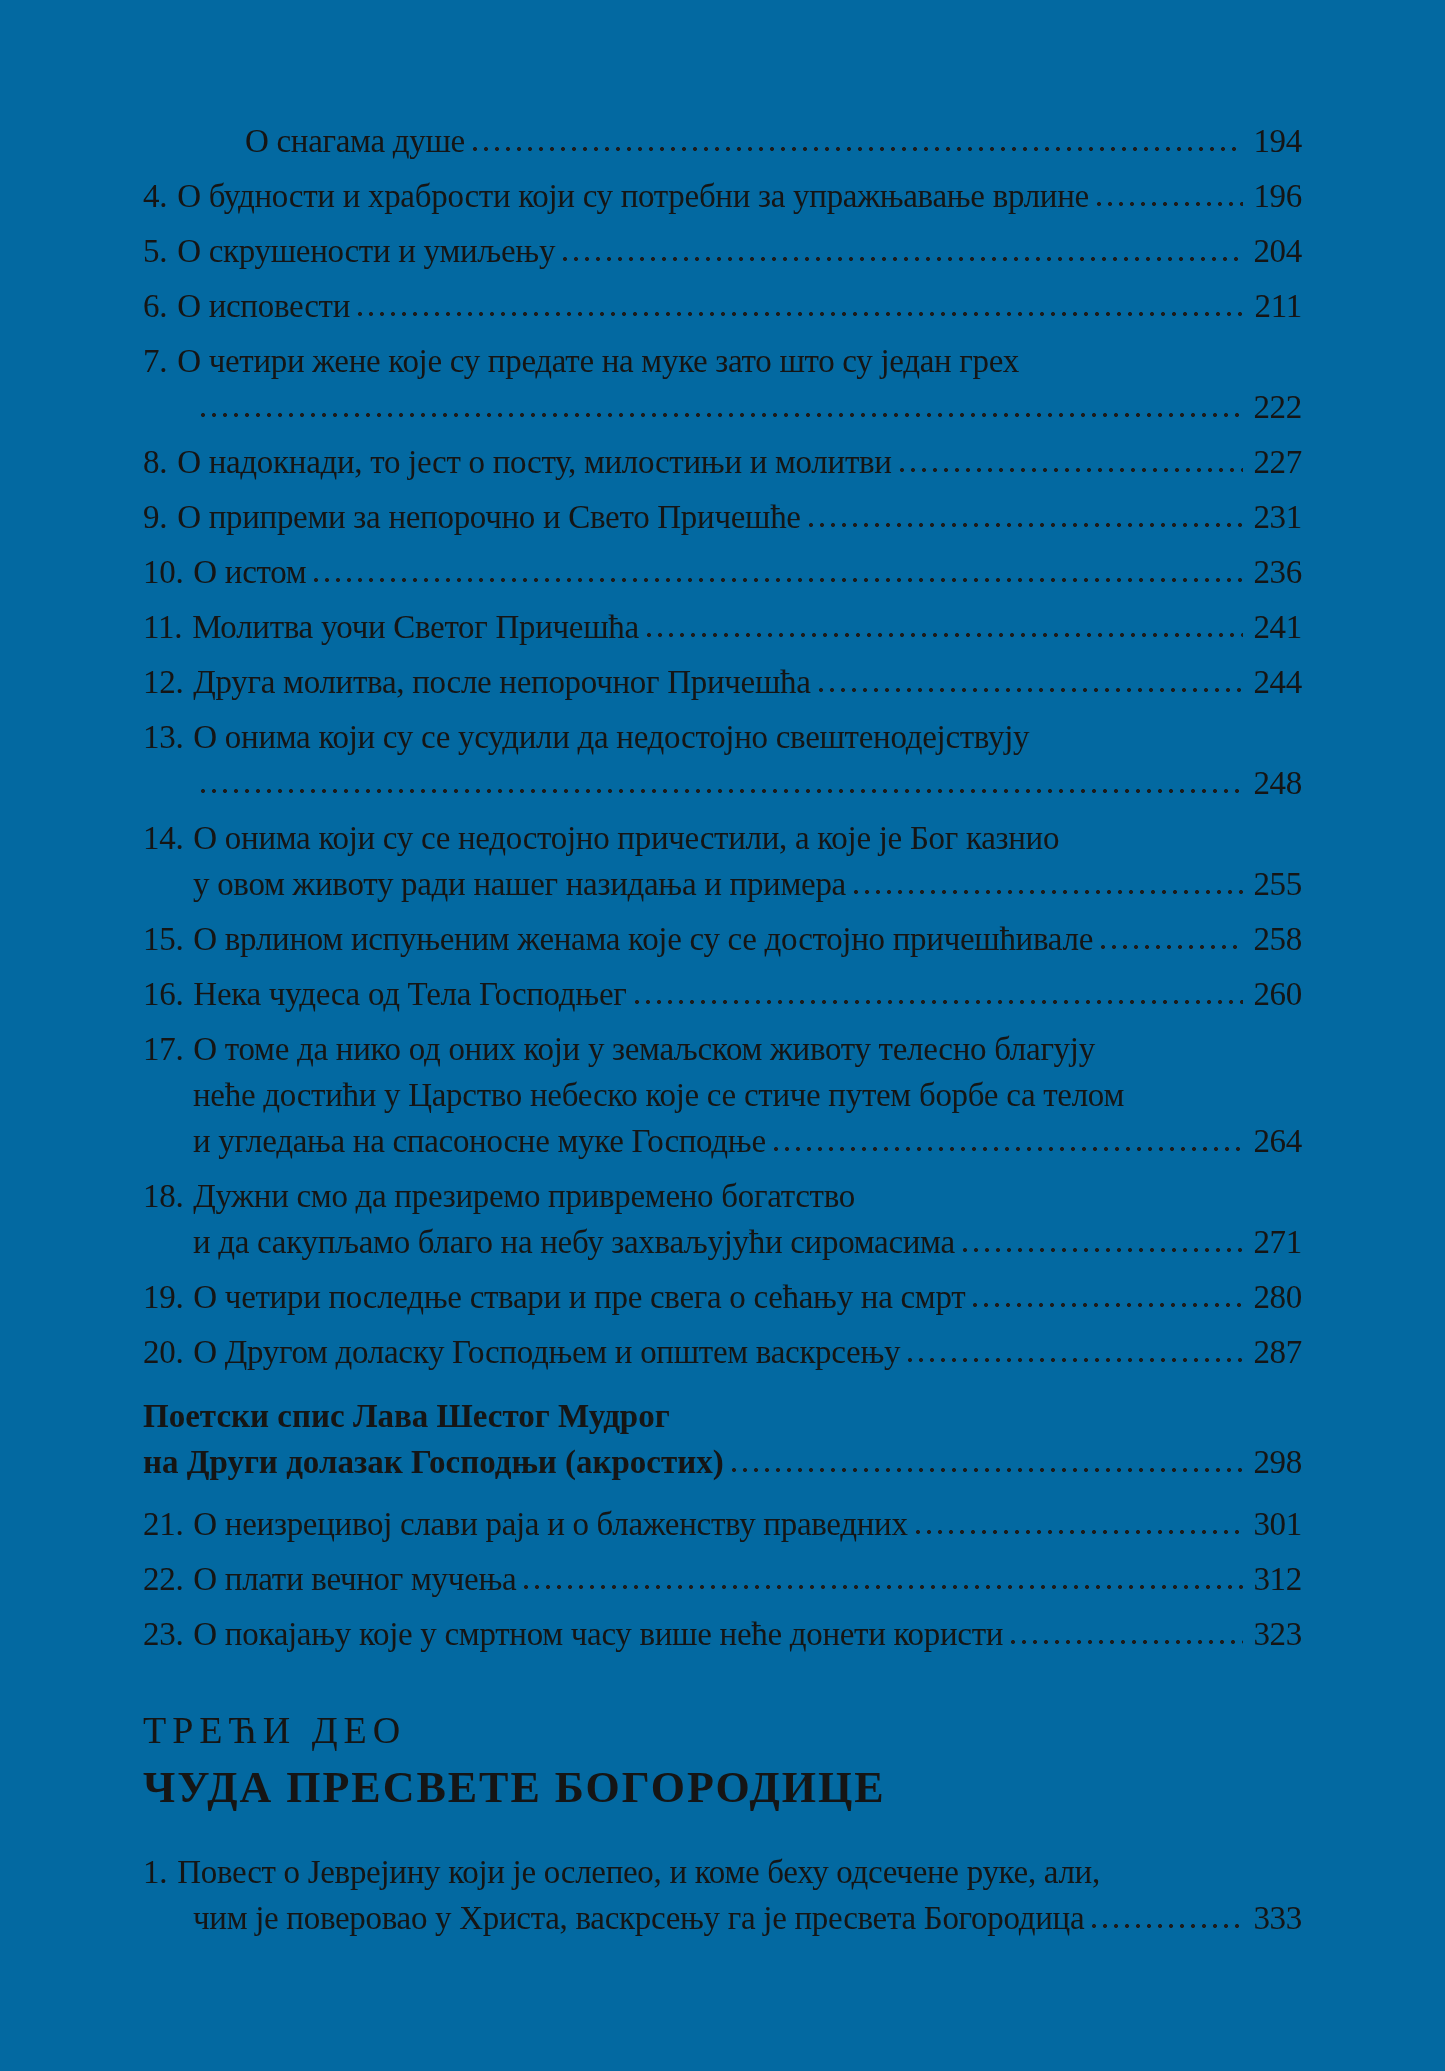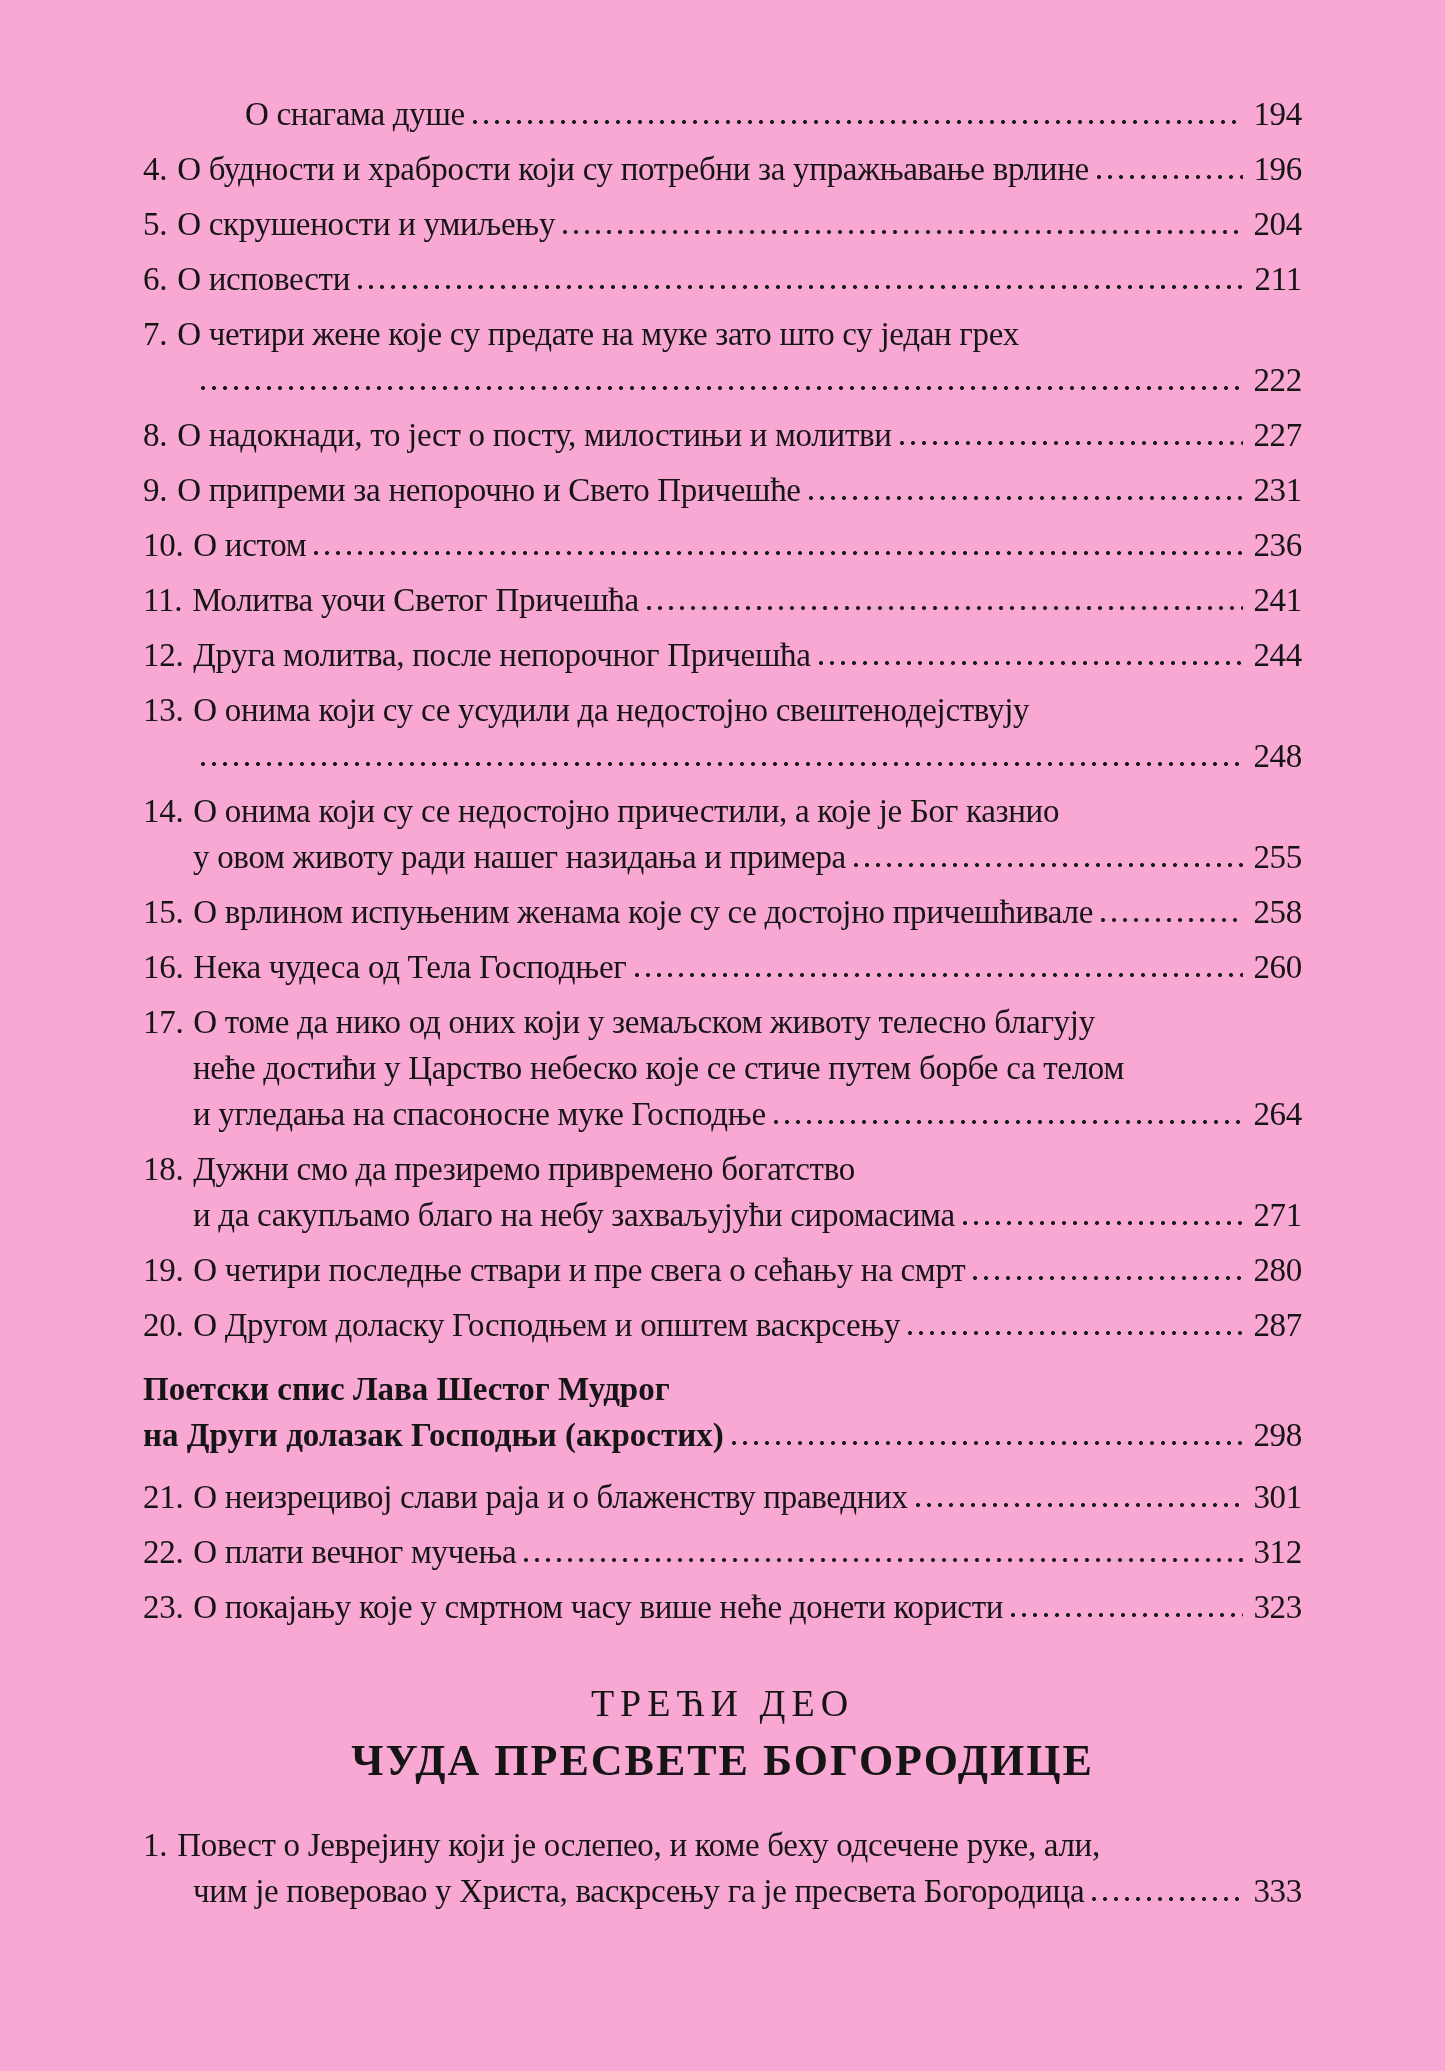--- a/index.html
+++ b/index.html
@@ -1,22 +1,22 @@
 <!DOCTYPE html>
 <html><head>
 <meta charset="utf-8">
 <style>
   html,body{margin:0;padding:0;background:#e8e8e8;}
   .page{
     position:relative;
     width:1445px;height:2071px;
     margin:0 auto;
-    background:#f9a8d4;
+    background:#0369a1;
     box-sizing:border-box;
-    padding:91px 143px 40px 143px;
+    padding:118px 143px 40px 143px;
     font-family:"Liberation Serif","DejaVu Serif",serif;
     color:#151515;
     overflow:hidden;
   }
   .toc{width:100%;}
   .entry{margin:0 0 9px 0;}
   .line{
     display:flex;
     align-items:baseline;
     font-size:33px;
@@ -40,21 +40,21 @@
     position:absolute;
     left:0;right:0;bottom:13px;height:4px;
     background-image:radial-gradient(circle at 2px 2px,#1c1c1c 1.7px,rgba(0,0,0,0) 2.3px);
     background-size:11px 4px;
     background-repeat:repeat-x;
   }
   .pagenum{white-space:pre;}
   .entry.bold{margin-top:18px;margin-bottom:16px;}
   .entry.bold .num,.entry.bold .etext{font-weight:700;letter-spacing:0;font-family:Liberation Serif, serif;}
   .section{
-    text-align:center;
+    text-align:left;
     margin:46px 0 30px 0;
   }
   .section-sub{
     font-size:38px;
     line-height:54px;
     letter-spacing:6px;
     font-weight:400;
   }
   .section-title{
     font-size:44px;

